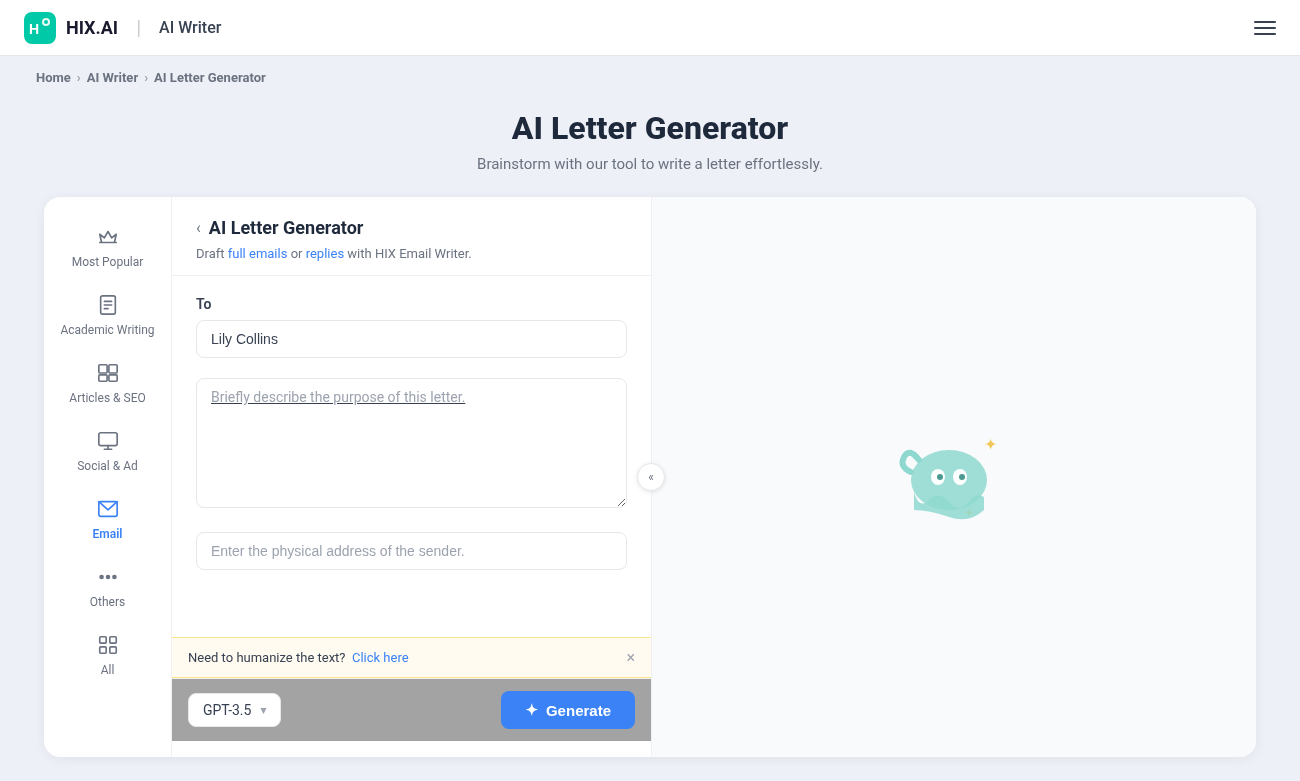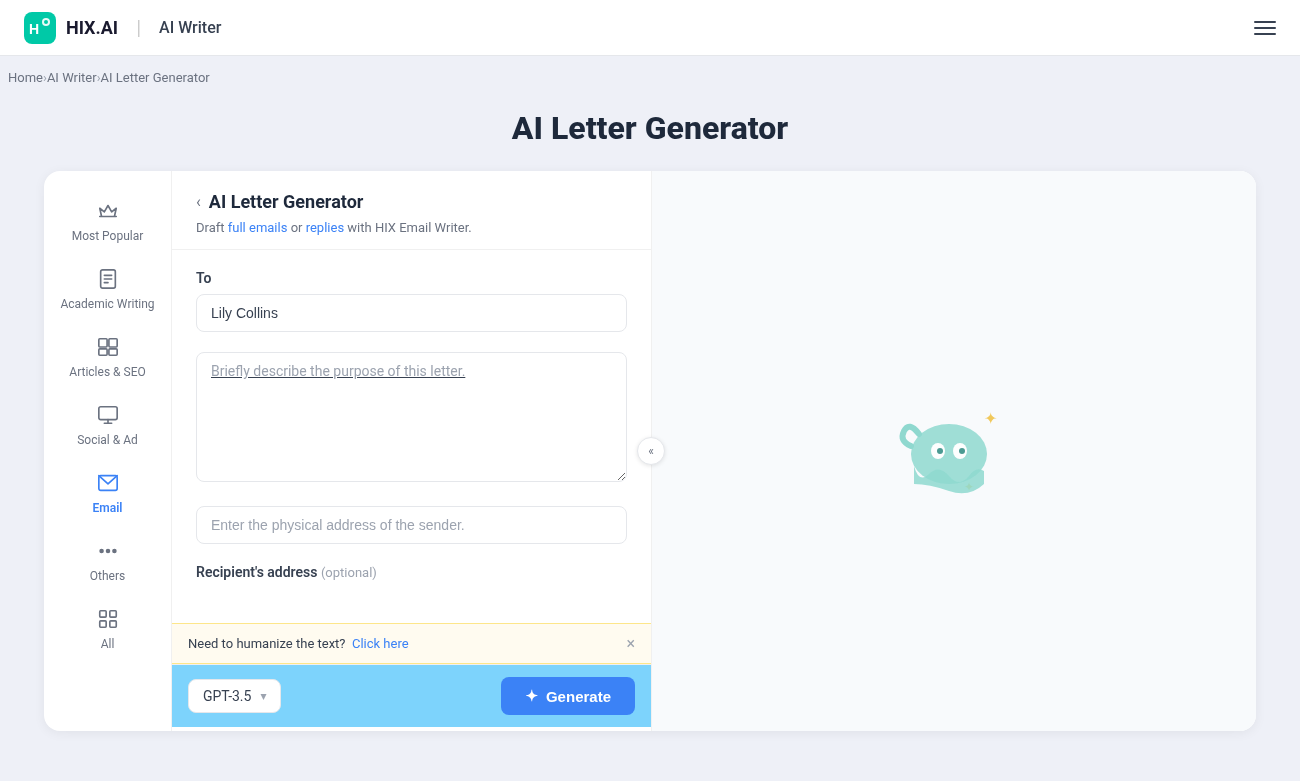--- a/index.html
+++ b/index.html
@@ -54,25 +54,27 @@
     .menu-icon span {
       display: block;
       width: 22px;
       height: 2px;
       background: #374151;
       border-radius: 2px;
     }
 
     
     .breadcrumb {
-      padding: 14px 8px;
+      padding: 14px 36px;
       font-size: 13px;
       color: #6b7280;
       display: flex;
       align-items: center;
+      gap: 6px;
+      font-weight: bold;
     }
     .breadcrumb a {
       color: #6b7280;
       text-decoration: none;
     }
     .breadcrumb .sep { color: #9ca3af; }
     .breadcrumb .current { color: #6b7280; }
 
     
     .page-title-area {
@@ -220,24 +222,24 @@
       min-height: 130px;
       font-family: inherit;
       transition: border-color 0.2s;
       text-decoration: underline;
     }
     .form-textarea::placeholder { color: #9ca3af; }
 
     
     .form-footer {
       position: absolute;
-      bottom: 4px;
+      bottom: 16px;
       left: 0;
       right: 0;
-      background: #7dd3fc;
+      background: #a3a3a3;
     }
     .humanize-bar {
       background: #fffbf0;
       border-top: 1px solid #fde68a;
       border-bottom: 1px solid #fde68a;
       padding: 10px 16px;
       display: flex;
       align-items: center;
       justify-content: space-between;
       font-size: 13px;
@@ -345,20 +347,21 @@
 <div class="breadcrumb">
   <a href="#">Home</a>
   <span class="sep">›</span>
   <a href="#">AI Writer</a>
   <span class="sep">›</span>
   <span class="current">AI Letter Generator</span>
 </div>
 
 <div class="page-title-area">
   <h1 class="page-title">AI Letter Generator</h1>
+  <p class="page-subtitle">Brainstorm with our tool to write a letter effortlessly.</p>
 </div>
 
 <div class="main-content">
   <div class="content-card">
 
     <div class="sidebar">
 
       <div class="sidebar-item">
         <div class="icon-box">
           <svg width="22" height="22" viewBox="0 0 24 24" fill="none" stroke-width="1.8" stroke-linecap="round" stroke-linejoin="round">
@@ -458,25 +461,20 @@
         </div>
 
         <div class="form-group">
           <textarea class="form-textarea" placeholder="Briefly describe the purpose of this letter." style=""></textarea>
         </div>
 
         <div class="form-group">
           <input class="form-input" type="text" placeholder="Enter the physical address of the sender." style="">
         </div>
 
-        <div class="form-group">
-          <div class="form-label">
-            <span>Recipient's address <span class="label-optional">(optional)</span></span>
-          </div>
-        </div>
       </div>
 
       <div class="form-footer">
 
         <div class="humanize-bar">
           <span>
             <span>Need to humanize the text?</span>
             &nbsp;<a href="#">Click here</a>
           </span>
           <span class="close-humanize">×</span>

